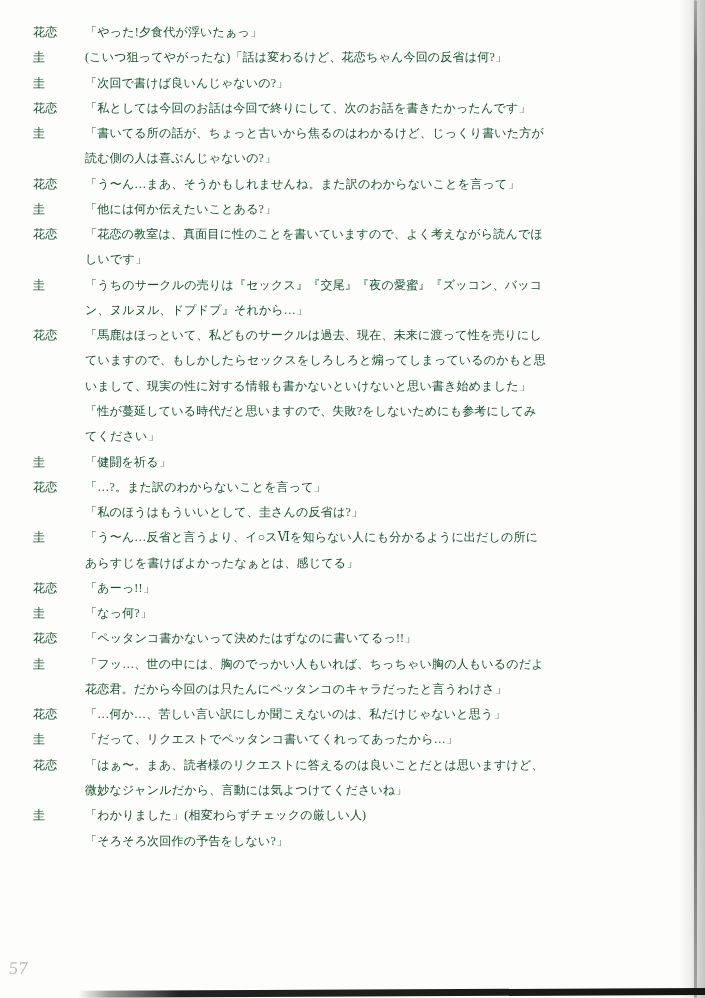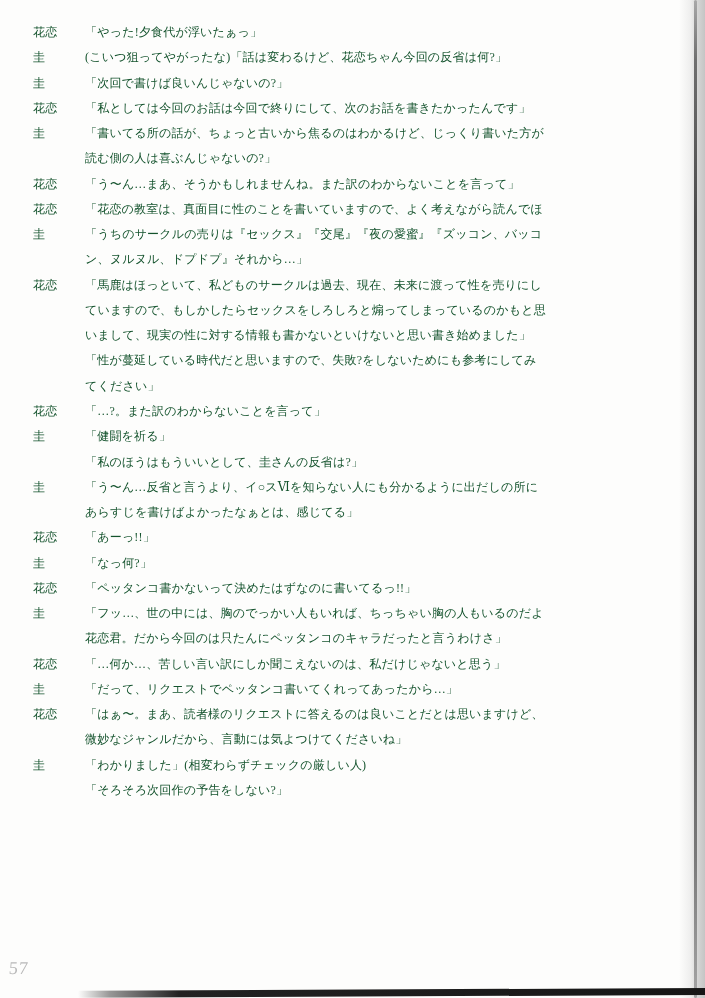--- a/index.html
+++ b/index.html
@@ -101,30 +101,32 @@
 <div class="page">
 
   <div class="dialogue" id="dialogue">
       <div class="row"><span class="speaker">花恋</span><span class="text">「やった!夕食代が浮いたぁっ」</span></div>
       <div class="row"><span class="speaker">圭</span><span class="text">(こいつ狙ってやがったな)「話は変わるけど、花恋ちゃん今回の反省は何?」</span></div>
       <div class="row"><span class="speaker">圭</span><span class="text">「次回で書けば良いんじゃないの?」</span></div>
       <div class="row"><span class="speaker">花恋</span><span class="text">「私としては今回のお話は今回で終りにして、次のお話を書きたかったんです」</span></div>
       <div class="row"><span class="speaker">圭</span><span class="text">「書いてる所の話が、ちょっと古いから焦るのはわかるけど、じっくり書いた方が</span></div>
       <div class="row"><span class="speaker"></span><span class="text">読む側の人は喜ぶんじゃないの?」</span></div>
       <div class="row"><span class="speaker">花恋</span><span class="text">「う〜ん…まあ、そうかもしれませんね。また訳のわからないことを言って」</span></div>
+      <div class="row"><span class="speaker">圭</span><span class="text">「他には何か伝えたいことある?」</span></div>
       <div class="row"><span class="speaker">花恋</span><span class="text">「花恋の教室は、真面目に性のことを書いていますので、よく考えながら読んでほ</span></div>
+      <div class="row"><span class="speaker"></span><span class="text">しいです」</span></div>
       <div class="row"><span class="speaker">圭</span><span class="text">「うちのサークルの売りは『セックス』『交尾』『夜の愛蜜』『ズッコン、バッコ</span></div>
       <div class="row"><span class="speaker"></span><span class="text">ン、ヌルヌル、ドプドプ』それから…」</span></div>
       <div class="row"><span class="speaker">花恋</span><span class="text">「馬鹿はほっといて、私どものサークルは過去、現在、未来に渡って性を売りにし</span></div>
       <div class="row"><span class="speaker"></span><span class="text">ていますので、もしかしたらセックスをしろしろと煽ってしまっているのかもと思</span></div>
       <div class="row"><span class="speaker"></span><span class="text">いまして、現実の性に対する情報も書かないといけないと思い書き始めました」</span></div>
       <div class="row"><span class="speaker"></span><span class="text">「性が蔓延している時代だと思いますので、失敗?をしないためにも参考にしてみ</span></div>
       <div class="row"><span class="speaker"></span><span class="text">てください」</span></div>
+      <div class="row"><span class="speaker">圭</span><span class="text">「健闘を祈る」</span></div>
       <div class="row"><span class="speaker">花恋</span><span class="text">「…?。また訳のわからないことを言って」</span></div>
-      <div class="row"><span class="speaker">圭</span><span class="text">「健闘を祈る」</span></div>
       <div class="row"><span class="speaker"></span><span class="text">「私のほうはもういいとして、圭さんの反省は?」</span></div>
       <div class="row"><span class="speaker">圭</span><span class="text">「う〜ん…反省と言うより、イ○スⅥを知らない人にも分かるように出だしの所に</span></div>
       <div class="row"><span class="speaker"></span><span class="text">あらすじを書けばよかったなぁとは、感じてる」</span></div>
       <div class="row"><span class="speaker">花恋</span><span class="text">「あーっ!!」</span></div>
       <div class="row"><span class="speaker">圭</span><span class="text">「なっ何?」</span></div>
       <div class="row"><span class="speaker">花恋</span><span class="text">「ペッタンコ書かないって決めたはずなのに書いてるっ!!」</span></div>
       <div class="row"><span class="speaker">圭</span><span class="text">「フッ…、世の中には、胸のでっかい人もいれば、ちっちゃい胸の人もいるのだよ</span></div>
       <div class="row"><span class="speaker"></span><span class="text">花恋君。だから今回のは只たんにペッタンコのキャラだったと言うわけさ」</span></div>
       <div class="row"><span class="speaker">花恋</span><span class="text">「…何か…、苦しい言い訳にしか聞こえないのは、私だけじゃないと思う」</span></div>
       <div class="row"><span class="speaker">圭</span><span class="text">「だって、リクエストでペッタンコ書いてくれってあったから…」</span></div>

